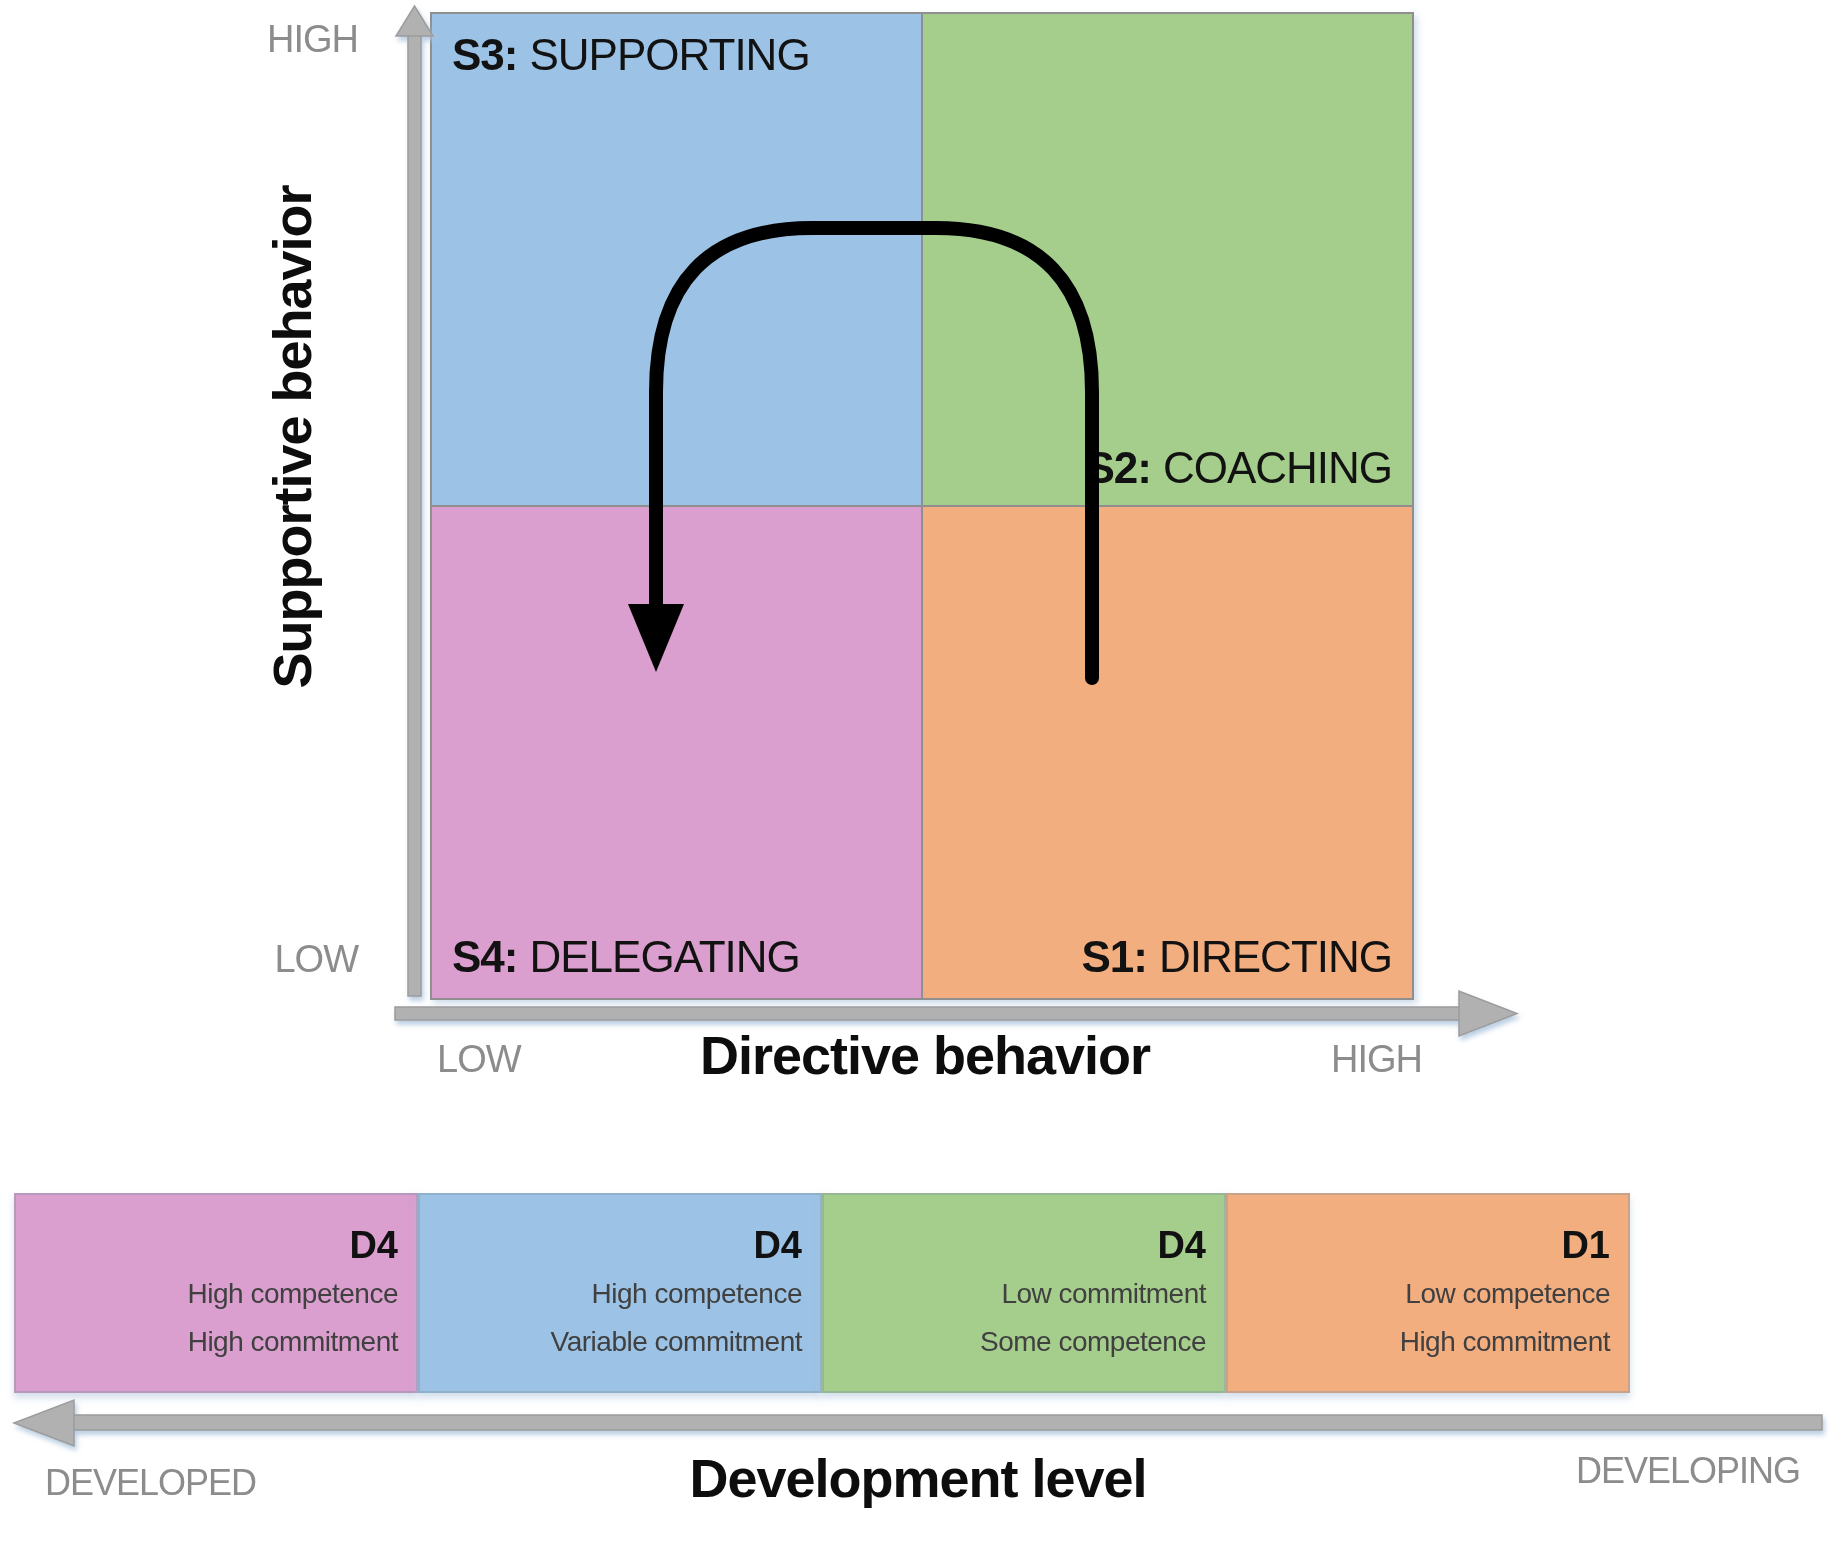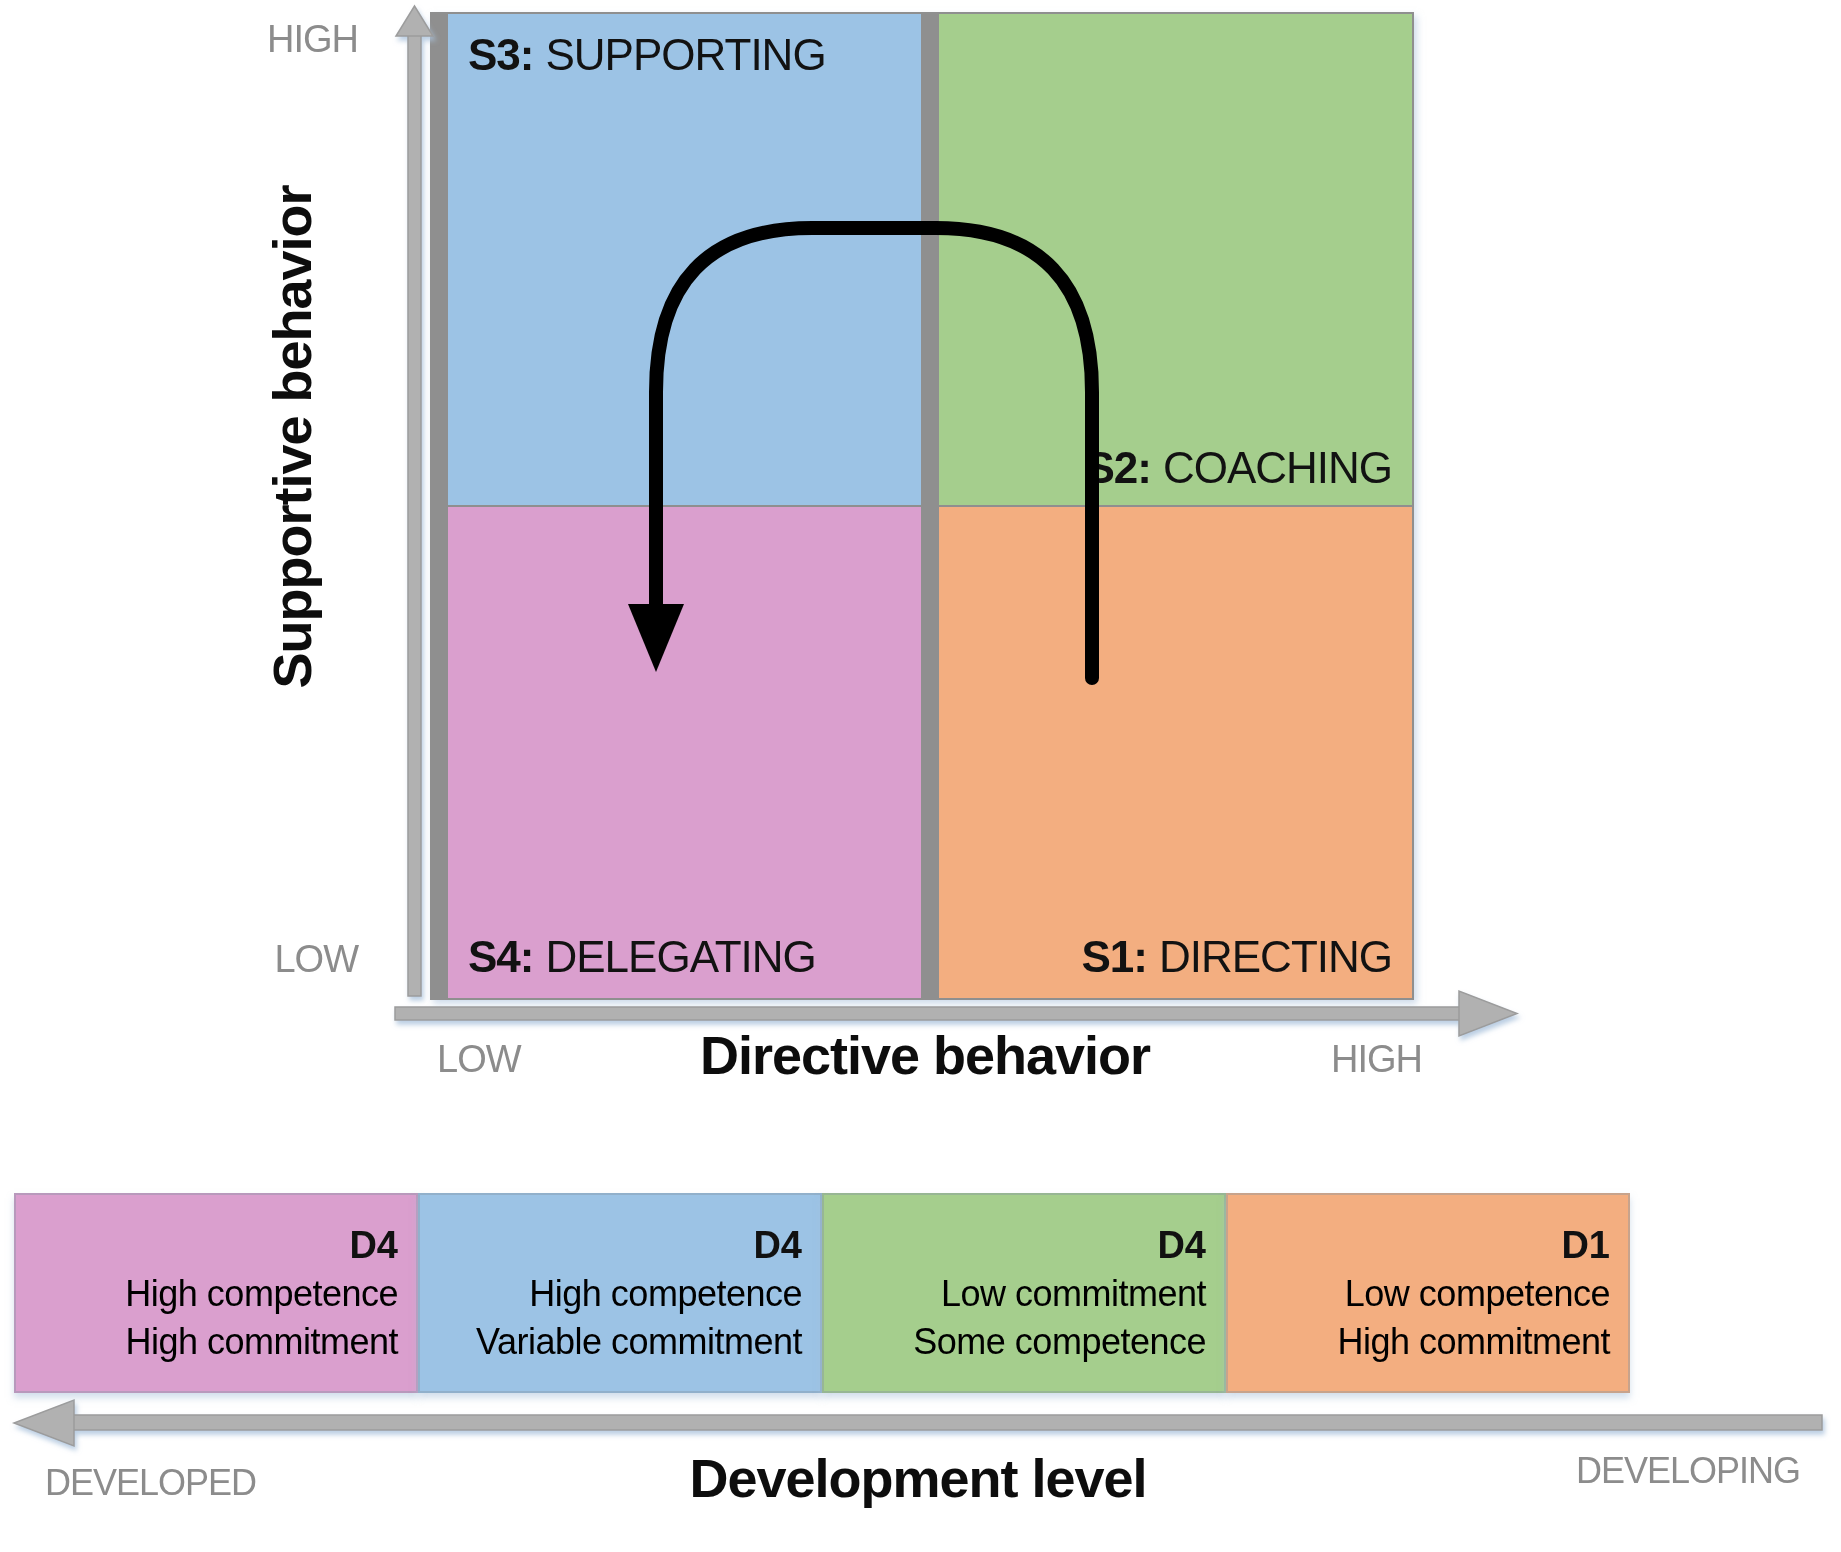--- a/index.html
+++ b/index.html
@@ -7,21 +7,21 @@
     position:relative;width:1841px;height:1552px;background:#ffffff;overflow:hidden;
     font-family:"Liberation Sans",sans-serif;color:#111;
   }
   
   #quad-grid{
     position:absolute;left:430px;top:12px;width:980px;height:984px;
     display:grid;grid-template-columns:1fr 1fr;grid-template-rows:1fr 1fr;
     gap:2px;padding:2px;background:#8f8f8f;
     box-shadow:3px 4px 7px rgba(168,192,218,.55);
   }
-  .quad{position:relative;display:flex;margin-left:16px;}
+  .quad{position:relative;display:flex;}
   .quad-label{font-size:44px;letter-spacing:-1px;white-space:nowrap;color:#121212;}
   .quad-label .code{font-weight:bold;}
   .quad-label .qname{margin-left:12px;font-weight:normal;}
   .q-tl{align-items:flex-start;justify-content:flex-start;padding:16px 20px;}
   .q-tr{align-items:flex-end;justify-content:flex-end;padding:12px 20px;}
   .q-bl{align-items:flex-end;justify-content:flex-start;padding:16px 20px;}
   .q-br{align-items:flex-end;justify-content:flex-end;padding:16px 20px;}
   
   .gray-lab{position:absolute;font-weight:normal;color:#8c8c8c;font-size:38px;letter-spacing:-1px;white-space:nowrap;}
   .axis-title{position:absolute;font-weight:bold;color:#0d0d0d;font-size:54px;letter-spacing:-1px;white-space:nowrap;}
@@ -36,21 +36,21 @@
     position:absolute;left:14px;top:1193px;width:1616px;height:200px;
     display:grid;grid-template-columns:1fr 1fr 1fr 1fr;
   }
   .dev-box{
     border:2px solid rgba(130,145,160,.38);
     box-shadow:0 5px 7px rgba(168,192,218,.5);
     display:flex;flex-direction:column;justify-content:center;align-items:flex-end;
     padding:8px 18px;box-sizing:border-box;
   }
   .dev-code{font-weight:bold;font-size:38px;line-height:50px;color:#111;}
-  .dev-line{font-size:36px;line-height:48px;color:#000000;letter-spacing:-0.5px;white-space:nowrap;text-align:right;}
+  .dev-line{font-size:28px;line-height:48px;color:#404040;letter-spacing:-0.5px;white-space:nowrap;text-align:right;}
   #dev-developed{left:45px;top:1462px;font-size:36px;}
   #dev-developing{left:1520px;top:1450px;width:280px;text-align:right;font-size:36px;}
   #dev-title{left:918px;top:1478px;transform:translate(-50%,-50%);}
   
   #overlay{position:absolute;left:0;top:0;width:1841px;height:1552px;pointer-events:none;}
 </style>
 </head>
 <body>
 
 <div id="stage">

